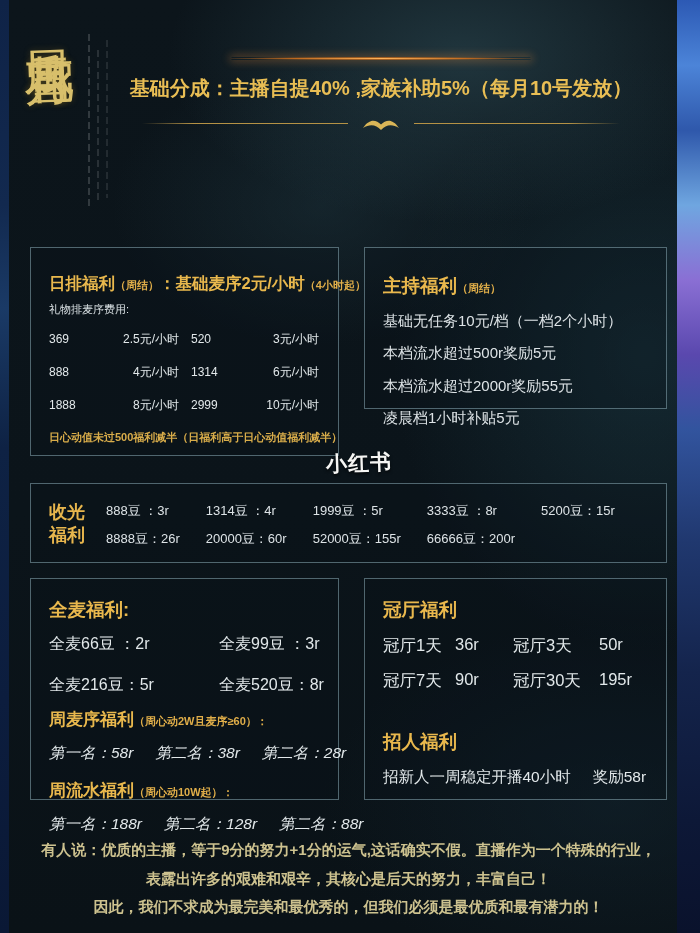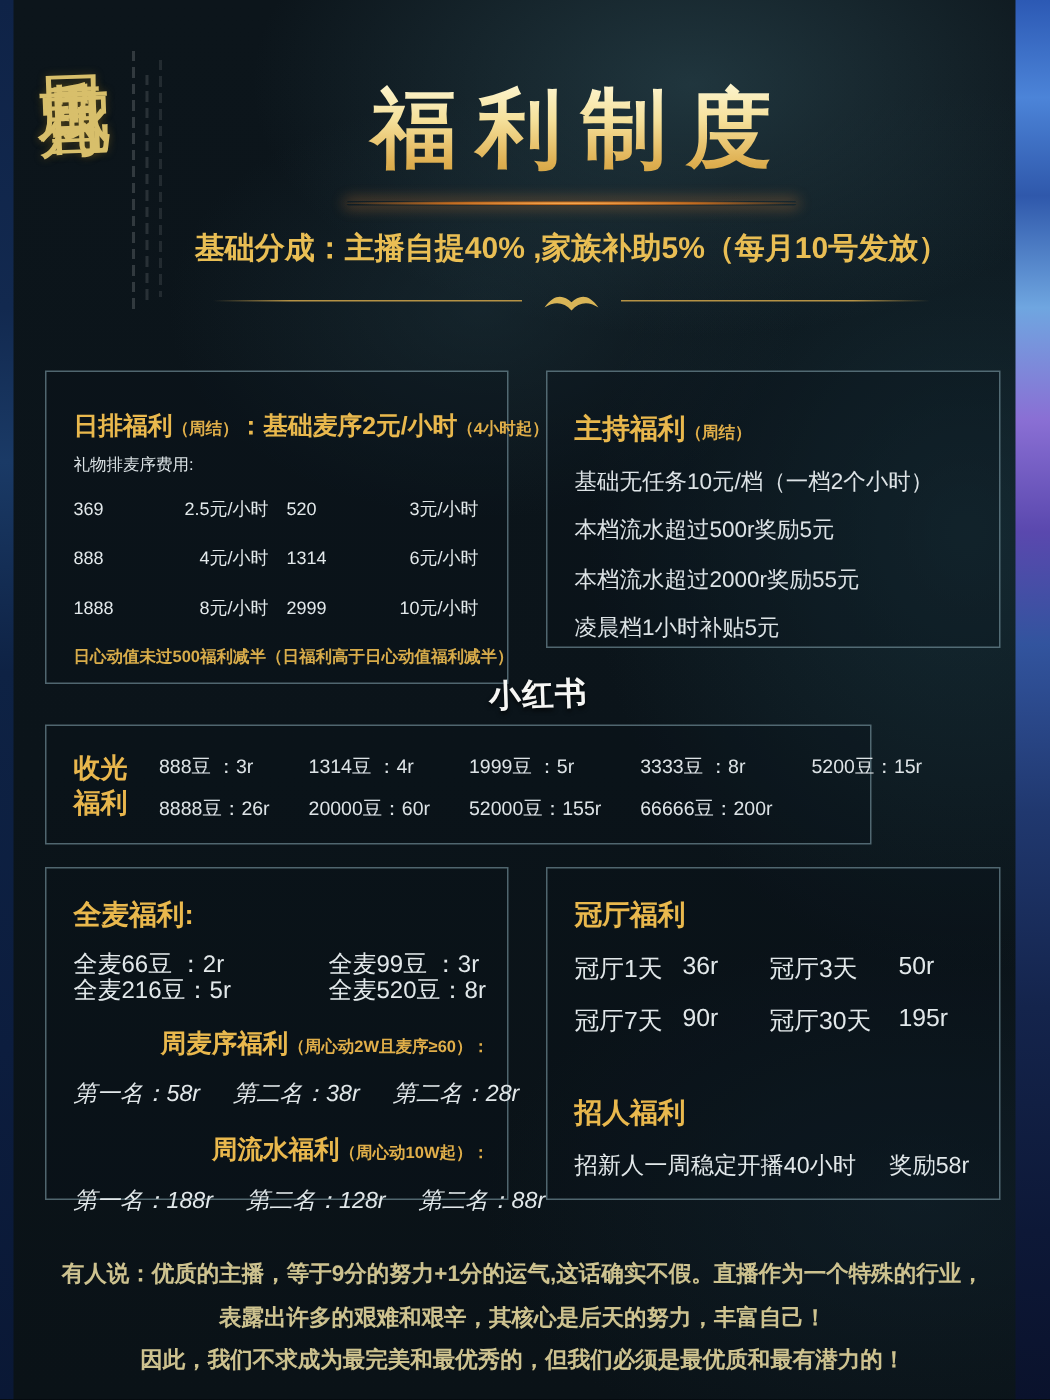--- a/index.html
+++ b/index.html
@@ -71,22 +71,22 @@
   .dline.l{ margin-left:42px; background:linear-gradient(90deg, rgba(181,146,69,0), #b59245 25%, #b59245); }
   .dline.r{ margin-right:42px; background:linear-gradient(90deg, #b59245, #b59245 75%, rgba(181,146,69,0)); }
   .bird{ width:38px; height:15px; margin:0 14px; flex:none; }
 
   
   .box{
     position:absolute; border:1px solid rgba(138,172,182,.55);
     background:rgba(8,16,22,.25);
   }
   .box-tl{ left:30px;  top:247px; width:309px; height:209px; padding:25px 16px 0 18px; }
-  .box-tr{ left:364px; top:247px; width:303px; height:185px; padding:25px 14px 0 18px; }
-  .band  { left:30px;  top:483px; width:551px; height:80px;  padding:15px 10px 0 18px; display:flex; }
+  .box-tr{ left:364px; top:247px; width:303px; height:162px; padding:25px 14px 0 18px; }
+  .band  { left:30px;  top:483px; width:637px; height:80px;  padding:15px 10px 0 18px; display:flex; }
   .box-bl{ left:30px;  top:578px; width:309px; height:222px; padding:18px 12px 0 18px; }
   .box-br{ left:364px; top:578px; width:303px; height:222px; padding:18px 12px 0 18px; }
 
   .gold-lg{ color:#e9b84d; font-weight:bold; font-size:16.5px; }
   .gold-md{ color:#e9b84d; font-weight:bold; font-size:17px; }
   .gold-sm{ color:#e0ae49; font-weight:bold; font-size:11px; }
   .box-title{ white-space:nowrap; }
   .box-tr .gold-lg, .box-bl > .box-title:first-child .gold-lg,
   .box-br .gold-lg{ font-size:18.5px; }
 
@@ -103,24 +103,24 @@
   .host-line{ margin-top:13.5px; font-size:15px; color:#dde3e6; white-space:nowrap; }
   .box-tr .box-title{ margin-bottom:3px; }
 
   .band-label{ width:57px; flex:none; font-size:18px; font-weight:bold; color:#e8b64d; line-height:23px; padding-top:2px; }
   .band-grid{
     flex:1; display:grid; grid-template-columns:repeat(4,max-content) 1fr;
     column-gap:26px; row-gap:10px; font-size:13px; color:#dde3e6; align-content:start; padding-top:3px;
   }
   .band-grid span{ white-space:nowrap; }
 
-  .fm-grid{ margin-top:13px; display:grid; grid-template-columns:170px 1fr; row-gap:0;
+  .fm-grid{ margin-top:13px; display:grid; grid-template-columns:170px 1fr; row-gap:24px;
     font-size:16px; color:#e2e8ea; line-height:17px; }
   .rank-row{ margin-top:12px; display:flex; gap:22px; font-size:15.5px; color:#e2e8ea; white-space:nowrap;font-style:italic; }
-  .mt{ margin-top:15px;text-align:right; }
+  .mt{ margin-top:15px; }
 
   .crown-row{ margin-top:13px; display:flex; font-size:16.5px; color:#e2e8ea; white-space:nowrap; }
   .crown-row .w1{ width:72px; } .crown-row .w2{ width:58px; } .crown-row .w3{ width:86px; }
   .recruit-title{ margin-top:37px; }
   .recruit-line{ margin-top:13px; display:flex; gap:22px; font-size:15.5px; color:#e2e8ea; white-space:nowrap; }
 
   
   .watermark{
     position:absolute; left:326px; top:449px; z-index:4;
     font-size:21px; font-weight:bold; color:#f6f6f4; letter-spacing:1px;
@@ -141,21 +141,20 @@
   <div class="edge-right"></div>
 
   <div class="poster">
 
     <div class="calligraphy">風花雪月</div>
     <div class="vtext vt1"></div>
     <div class="vtext vt2"></div>
     <div class="vtext vt3"></div>
 
     <div class="header">
-      <div class="title">福利制度</div>
       <div class="title-glow"></div>
       <div class="subtitle">基础分成：主播自提40% ,家族补助5%（每月10号发放）</div>
       <div class="hdr-divider">
         <span class="dline l"></span>
         <svg class="bird" viewBox="0 0 38 15">
           <path d="M1 12 C8 2 14 4 19 8.5 C24 4 30 2 37 12 C30 7.5 24 8.5 19 14 C14 8.5 8 7.5 1 12 Z" fill="#d9b557"></path>
         </svg>
         <span class="dline r"></span>
       </div>
     </div>

